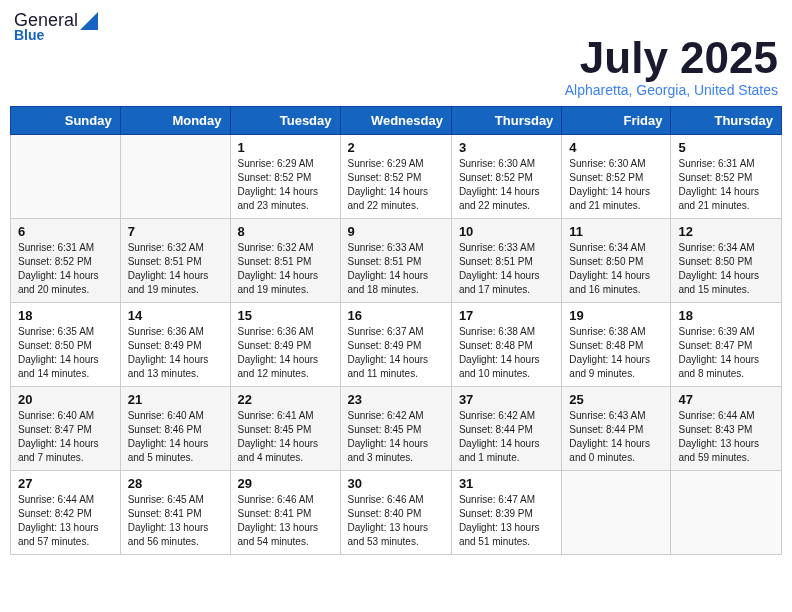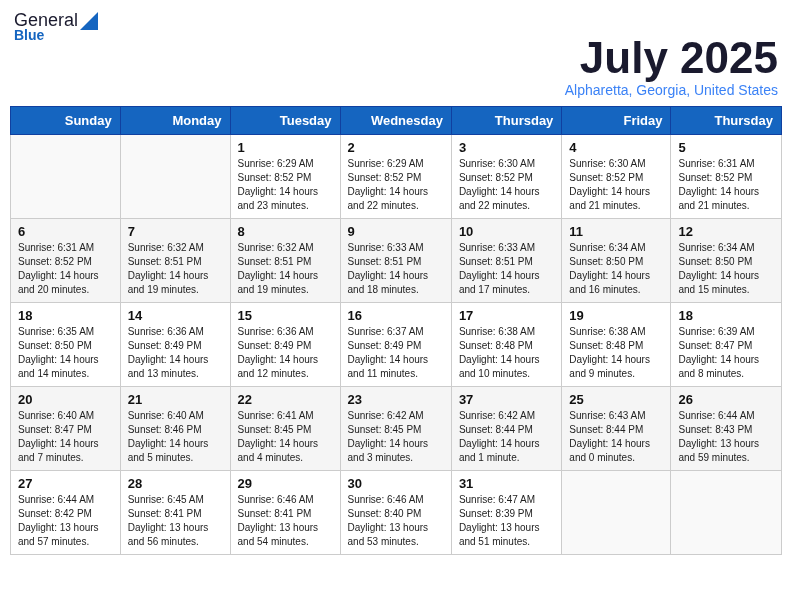--- a/index.html
+++ b/index.html
@@ -214,21 +214,21 @@
         </td>
         <td>
           <span class="day-number">37</span>
           <div class="day-info">Sunrise: 6:42 AM<br>Sunset: 8:44 PM<br>Daylight: 14 hours and 1 minute.</div>
         </td>
         <td>
           <span class="day-number">25</span>
           <div class="day-info">Sunrise: 6:43 AM<br>Sunset: 8:44 PM<br>Daylight: 14 hours and 0 minutes.</div>
         </td>
         <td>
-          <span class="day-number">26</span>
+          <span class="day-number">47</span>
           <div class="day-info">Sunrise: 6:44 AM<br>Sunset: 8:43 PM<br>Daylight: 13 hours and 59 minutes.</div>
         </td>
       </tr>
       <tr>
         <td>
           <span class="day-number">27</span>
           <div class="day-info">Sunrise: 6:44 AM<br>Sunset: 8:42 PM<br>Daylight: 13 hours and 57 minutes.</div>
         </td>
         <td>
           <span class="day-number">28</span>

